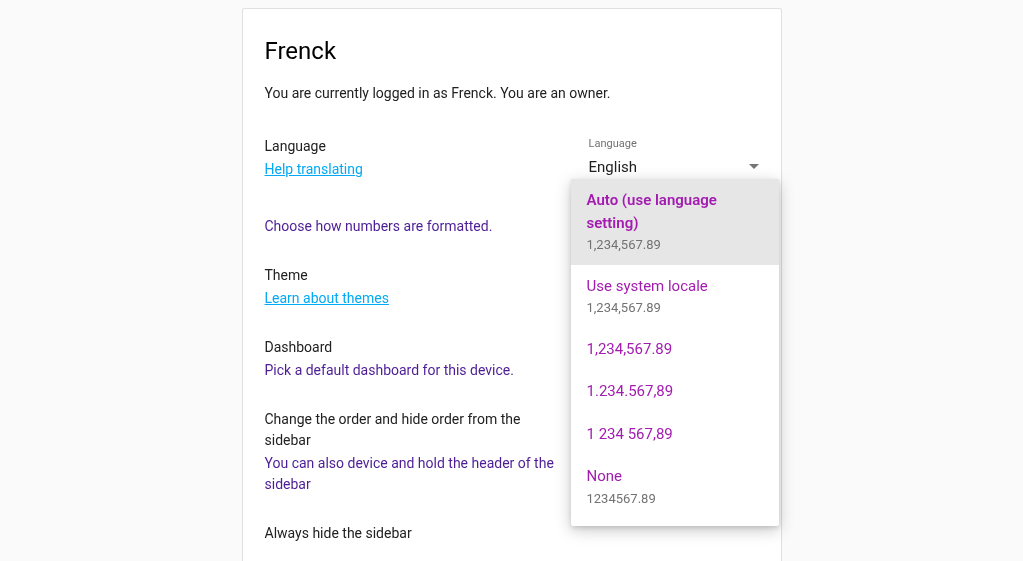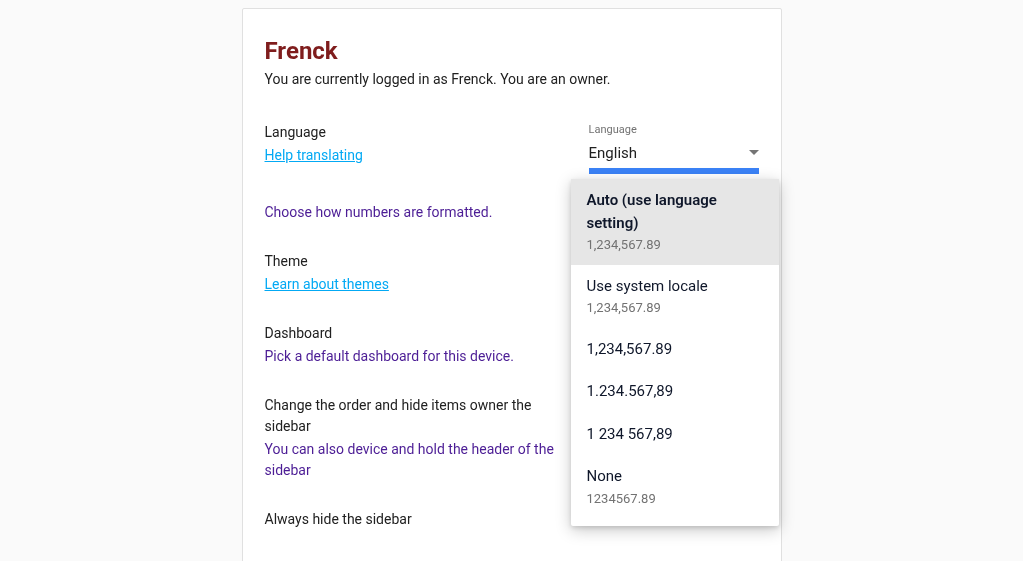--- a/index.html
+++ b/index.html
@@ -19,22 +19,23 @@
       border: 1px solid #e0e0e0;
       border-radius: 2px;
       width: 540px;
       margin: 8px auto 0 auto;
       padding: 24px 22px 60px 22px;
       position: relative;
       overflow: visible;
     }
     .title {
       font-size: 24px;
-      font-weight: 700;
-      color: #7f1d1d;
+      font-weight: 400;
+      color: #000000;
+      margin-bottom: 14px;
     }
     .subtitle {
       font-size: 14px;
       color: #212121;
       margin-bottom: 32px;
     }
     .row {
       display: flex;
       align-items: flex-start;
       margin-bottom: 28px;
@@ -100,21 +101,21 @@
     }
     .dropdown-item {
       padding: 10px 16px 10px 16px;
       cursor: pointer;
     }
     .dropdown-item.selected {
       background: #e6e6e6;
     }
     .dropdown-item .opt-primary {
       font-size: 15px;
-      color: #0f172a;
+      color: #a21caf;
     }
     .dropdown-item.selected .opt-primary {
       font-weight: 600;
     }
     .dropdown-item .opt-secondary {
       font-size: 13px;
       color: #727272;
       margin-top: 1px;
     }
     .dropdown-item.single .opt-primary {
@@ -160,21 +161,21 @@
   <div class="row">
     <div class="row-left">
       <div class="label">Dashboard</div>
       <div class="sub">Pick a default dashboard for this device.</div>
     </div>
     <div class="row-right"></div>
   </div>
 
   <div class="row">
     <div class="row-left">
-      <div class="label">Change the order and hide items owner the sidebar</div>
+      <div class="label">Change the order and hide order from the sidebar</div>
       <div class="sub">You can also device and hold the header of the sidebar</div>
     </div>
     <div class="row-right"></div>
   </div>
 
   <div class="row">
     <div class="row-left">
       <div class="label">Always hide the sidebar</div>
 
     </div>

